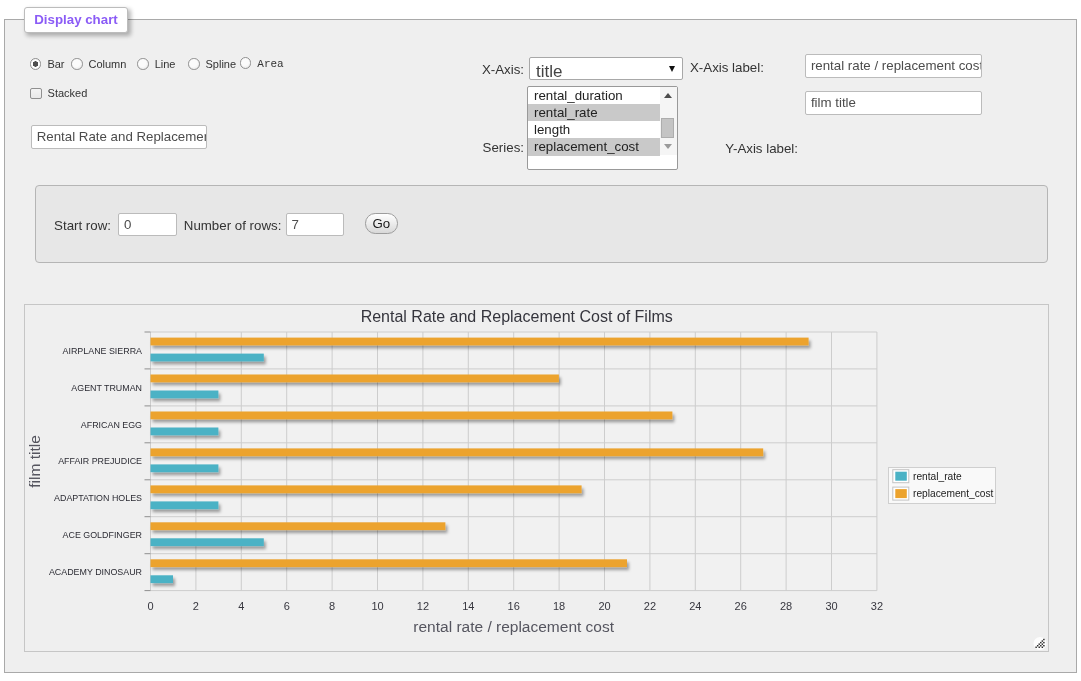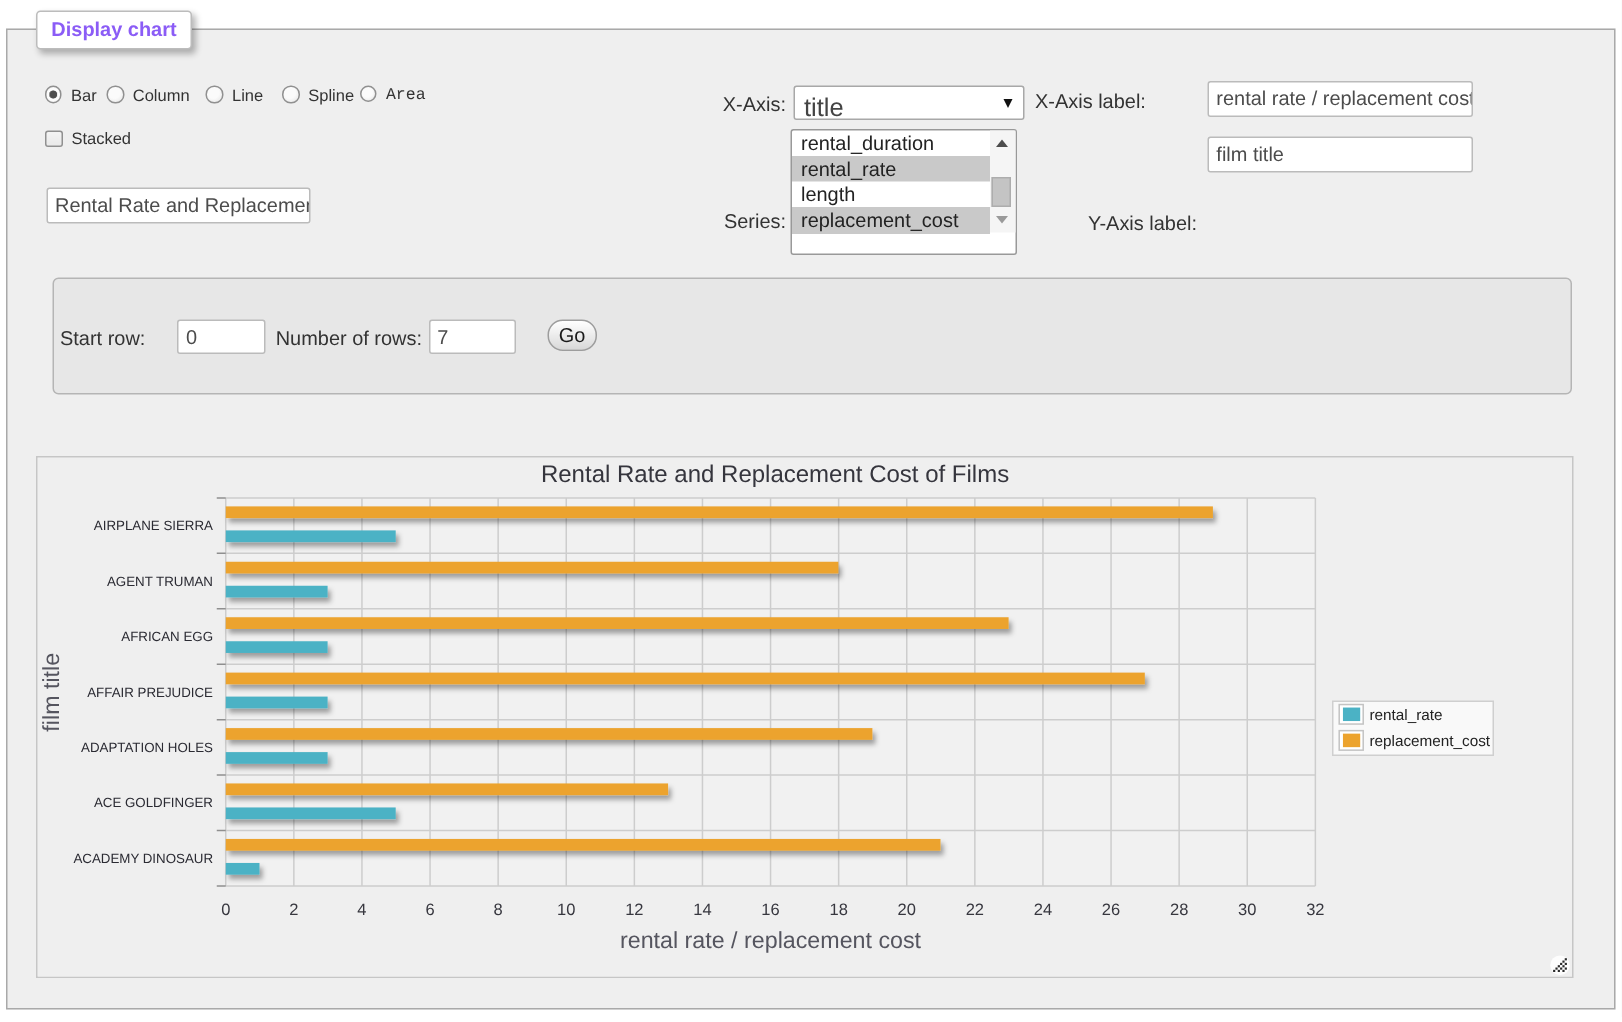--- a/index.html
+++ b/index.html
@@ -42,21 +42,21 @@
   </div>
 </div>
 <div class="lbl" style="left:420px; top:139.5px; width:104px; text-align:right;">Series:</div>
 
 <div class="lbl" style="left:690px; top:60px; width:108px; text-align:left;">X-Axis label:</div>
 <div class="inp" style="left:804.9px; top:54.2px; width:177px; height:23.9px;">rental rate / replacement cost</div>
 <div class="lbl" style="left:690px; top:96.9px; width:108px; text-align:right;margin-top:44px;">Y-Axis label:</div>
 <div class="inp" style="left:804.9px; top:91.4px; width:177px; height:24px;">film title</div>
 
 <div class="abs" style="left:35px; top:185px; width:1013px; height:77.5px; border:1px solid #b5b5b5; border-radius:4px; background:#e7e7e7;"></div>
-<div class="lbl" style="left:40px; top:218px; width:71px; text-align:left;">Start row:</div>
+<div class="lbl" style="left:40px; top:218px; width:71px; text-align:right;">Start row:</div>
 <div class="inp" style="left:118px; top:212.8px; width:59px; height:23.6px;">0</div>
 <div class="lbl" style="left:183.8px; top:218px;">Number of rows:</div>
 <div class="inp" style="left:285.5px; top:212.8px; width:58.5px; height:23.6px;">7</div>
 <div class="abs" style="left:364.7px; top:213.2px; width:33.3px; height:21px; border:1px solid #9d9d9d; border-radius:10.2px; background:linear-gradient(#ffffff, #e8e8e8 60%, #d8d8d8); font-size:13.3px; color:#1a1a1a; text-align:center; line-height:19px;">Go</div>
 
 <div class="abs" style="left:24px; top:303.5px; width:1025px; height:348.5px; border:1px solid #c6c6c6; overflow:hidden;">
 <svg width="1024.5" height="348" viewBox="0 0 1024.5 348" style="display:block">
 <defs>
         <filter id="bsh" x="-30%" y="-60%" width="160%" height="260%">
           <feDropShadow dx="2" dy="3" stdDeviation="1.8" flood-color="#000" flood-opacity="0.35"></feDropShadow>

